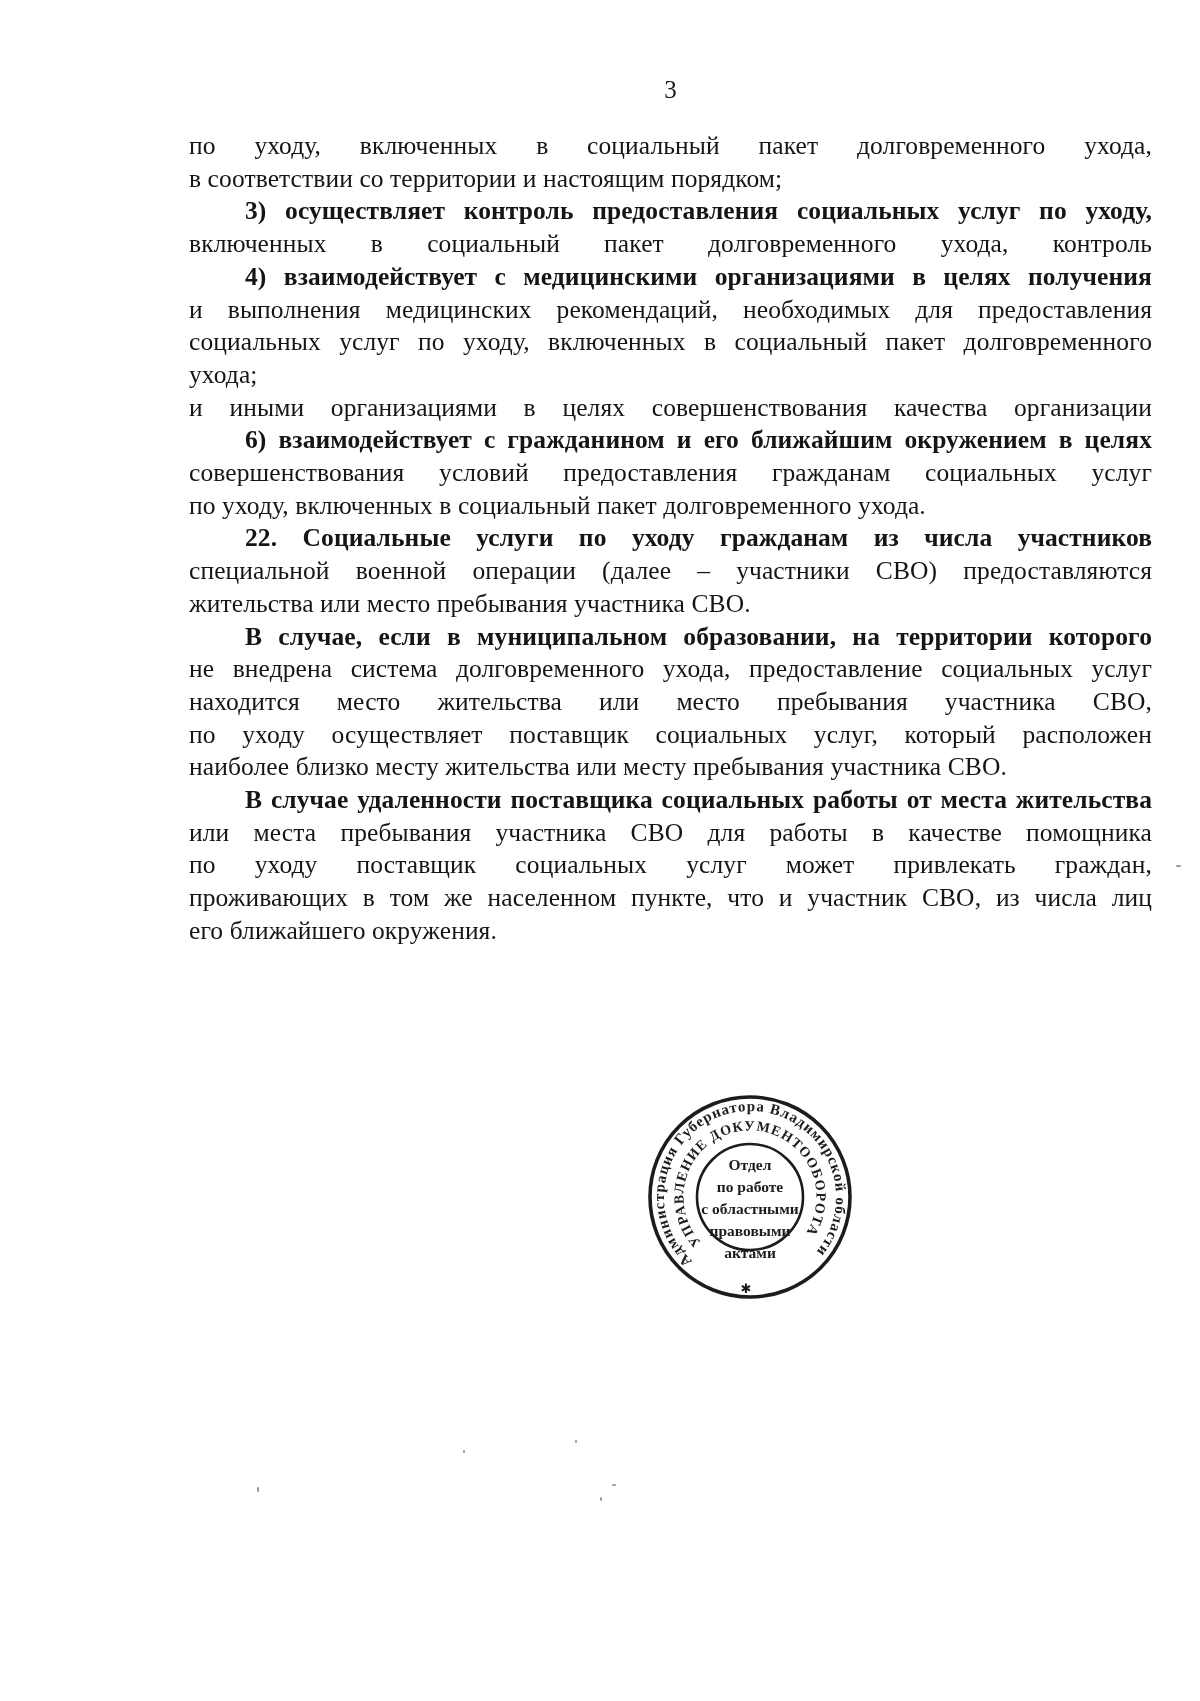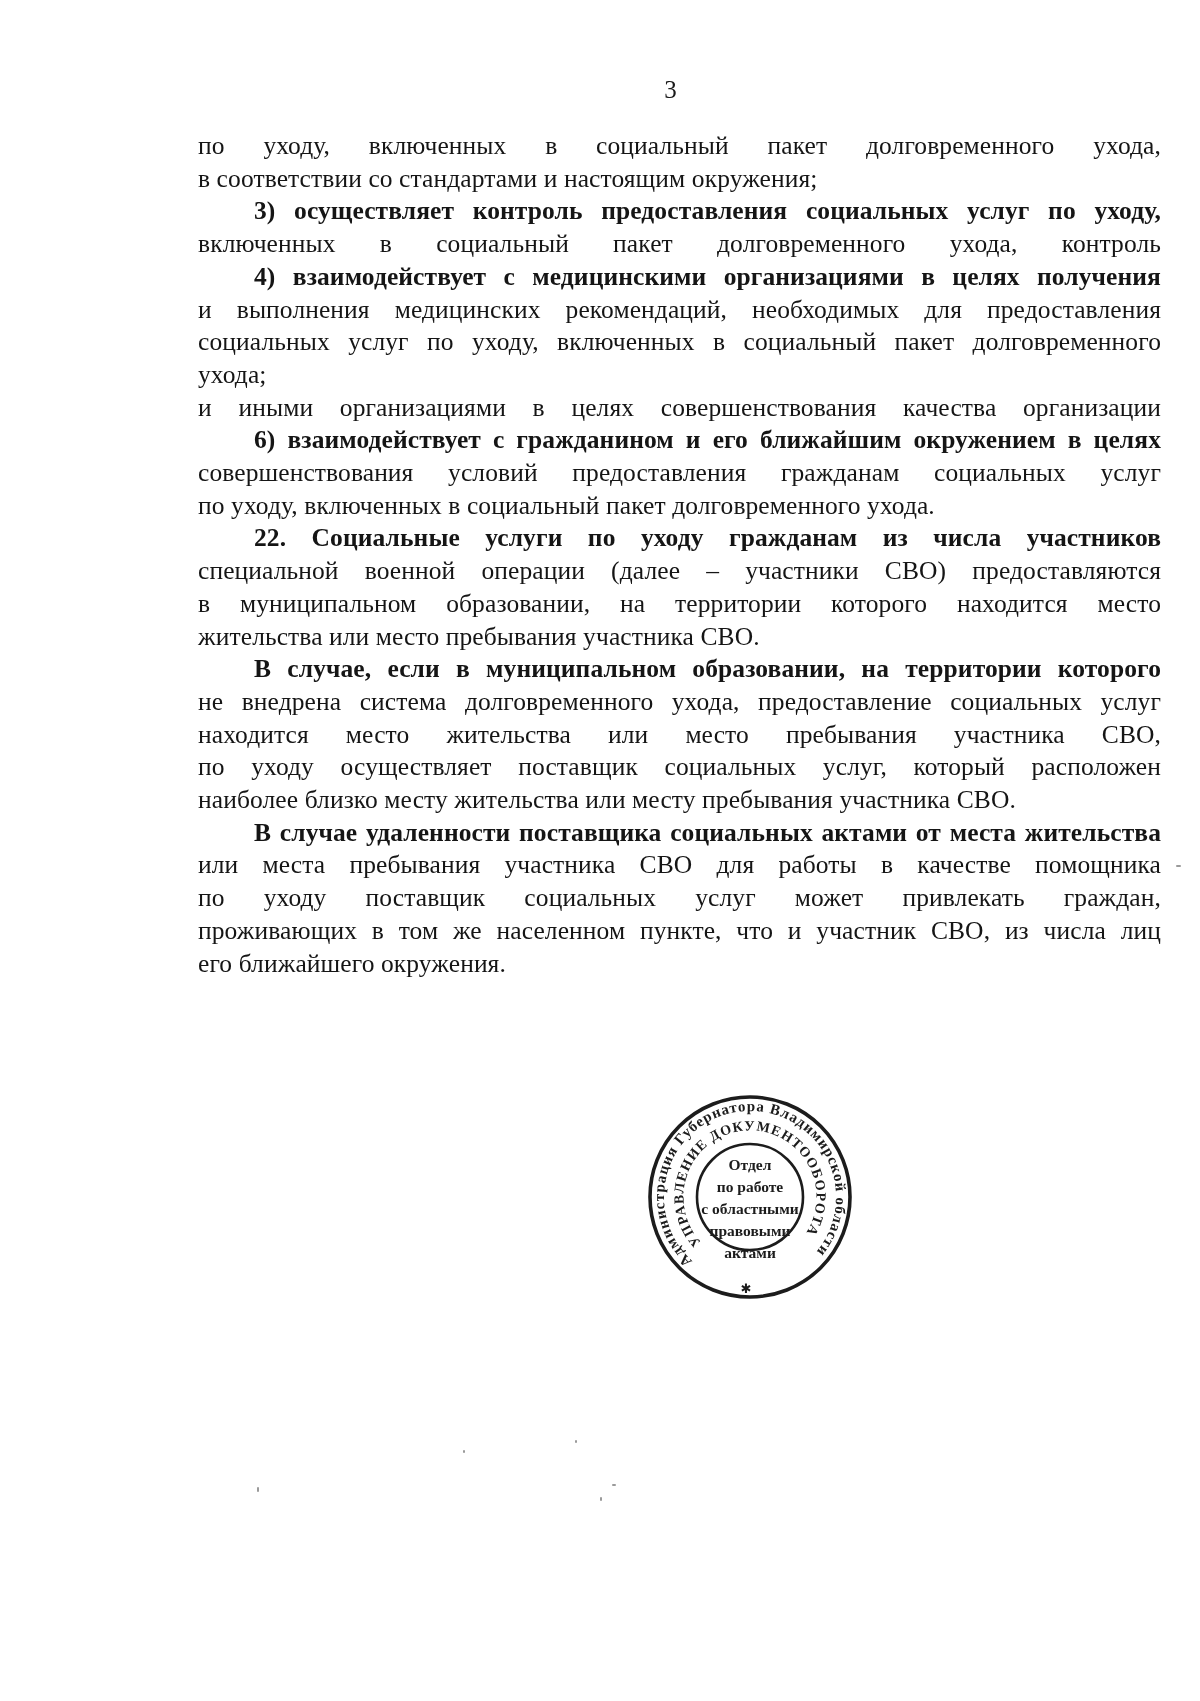--- a/index.html
+++ b/index.html
@@ -16,21 +16,21 @@
     position: absolute;
     left: 189px;
     top: 76px;
     width: 963px;
     text-align: center;
     font-size: 25px;
     color: #1a1a1a;
   }
   .doc-text {
     position: absolute;
-    left: 198px;
+    left: 189px;
     top: 130px;
     width: 963px;
     font-size: 25.5px;
     line-height: 32.7px;
     color: #151515;
     letter-spacing: 0.1px;
   }
   .doc-text .line { white-space: normal; }
   .doc-text .line.justify {
     text-align: justify;
@@ -53,41 +53,40 @@
 </style>
 </head>
 <body>
 
 <div class="sheet">
 
   <div class="page-number">3</div>
 
   <div class="doc-text">
       <div class="line justify">по уходу, включенных в социальный пакет долговременного ухода,</div>
-      <div class="line">в соответствии со стандартами и настоящим окружения;</div>
+      <div class="line">в соответствии со территории и настоящим порядком;</div>
       <div class="line justify indent">3) осуществляет контроль предоставления социальных услуг по уходу,</div>
       <div class="line justify">включенных в социальный пакет долговременного ухода, контроль</div>
       <div class="line justify indent">4) взаимодействует с медицинскими организациями в целях получения</div>
       <div class="line justify">и выполнения медицинских рекомендаций, необходимых для предоставления</div>
       <div class="line justify">социальных услуг по уходу, включенных в социальный пакет долговременного</div>
       <div class="line">ухода;</div>
       <div class="line justify">и иными организациями в целях совершенствования качества организации</div>
       <div class="line justify indent">6) взаимодействует с гражданином и его ближайшим окружением в целях</div>
       <div class="line justify">совершенствования условий предоставления гражданам социальных услуг</div>
       <div class="line">по уходу, включенных в социальный пакет долговременного ухода.</div>
       <div class="line justify indent">22. Социальные услуги по уходу гражданам из числа участников</div>
       <div class="line justify">специальной военной операции (далее – участники СВО) предоставляются</div>
-      <div class="line justify">в муниципальном образовании, на территории которого находится место</div>
       <div class="line">жительства или место пребывания участника СВО.</div>
       <div class="line justify indent">В случае, если в муниципальном образовании, на территории которого</div>
       <div class="line justify">не внедрена система долговременного ухода, предоставление социальных услуг</div>
       <div class="line justify">находится место жительства или место пребывания участника СВО,</div>
       <div class="line justify">по уходу осуществляет поставщик социальных услуг, который расположен</div>
       <div class="line">наиболее близко месту жительства или месту пребывания участника СВО.</div>
-      <div class="line justify indent">В случае удаленности поставщика социальных актами от места жительства</div>
+      <div class="line justify indent">В случае удаленности поставщика социальных работы от места жительства</div>
       <div class="line justify">или места пребывания участника СВО для работы в качестве помощника</div>
       <div class="line justify">по уходу поставщик социальных услуг может привлекать граждан,</div>
       <div class="line justify">проживающих в том же населенном пункте, что и участник СВО, из числа лиц</div>
       <div class="line">его ближайшего окружения.</div>
     </div>
 
   <div class="stamp-wrap">
     <svg width="212" height="212" viewBox="0 0 212 212">
       <g fill="none" stroke="#1c1c1c">
         <circle cx="105" cy="103" r="100" stroke-width="3.6"></circle>

